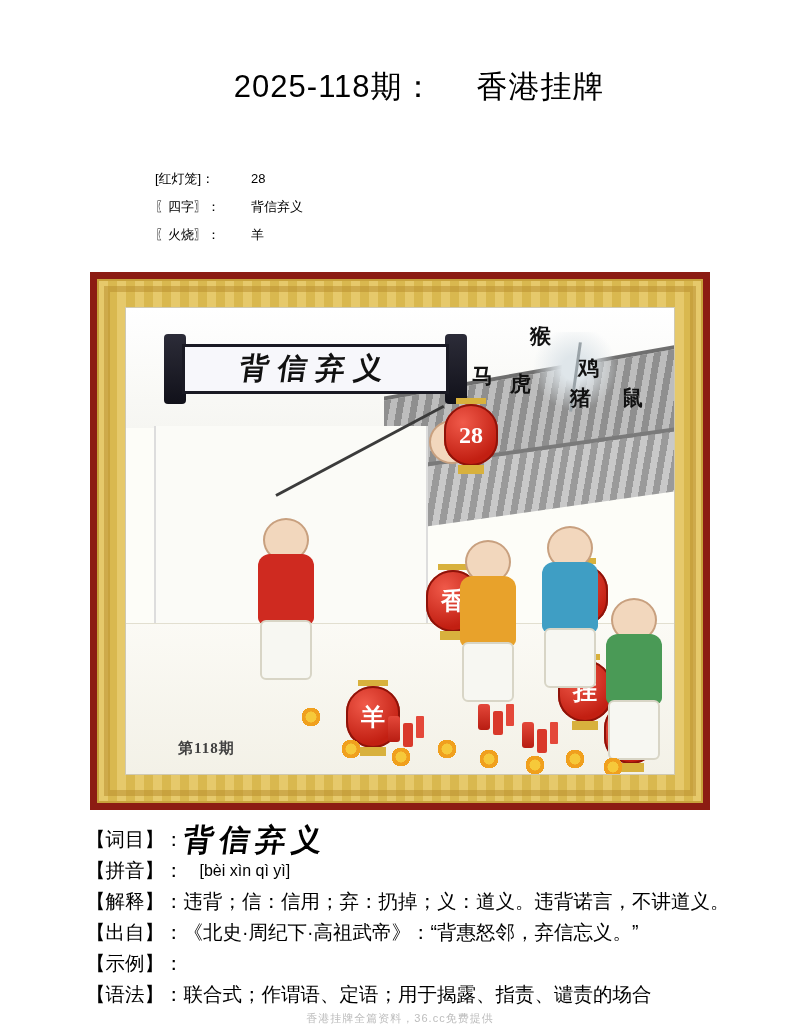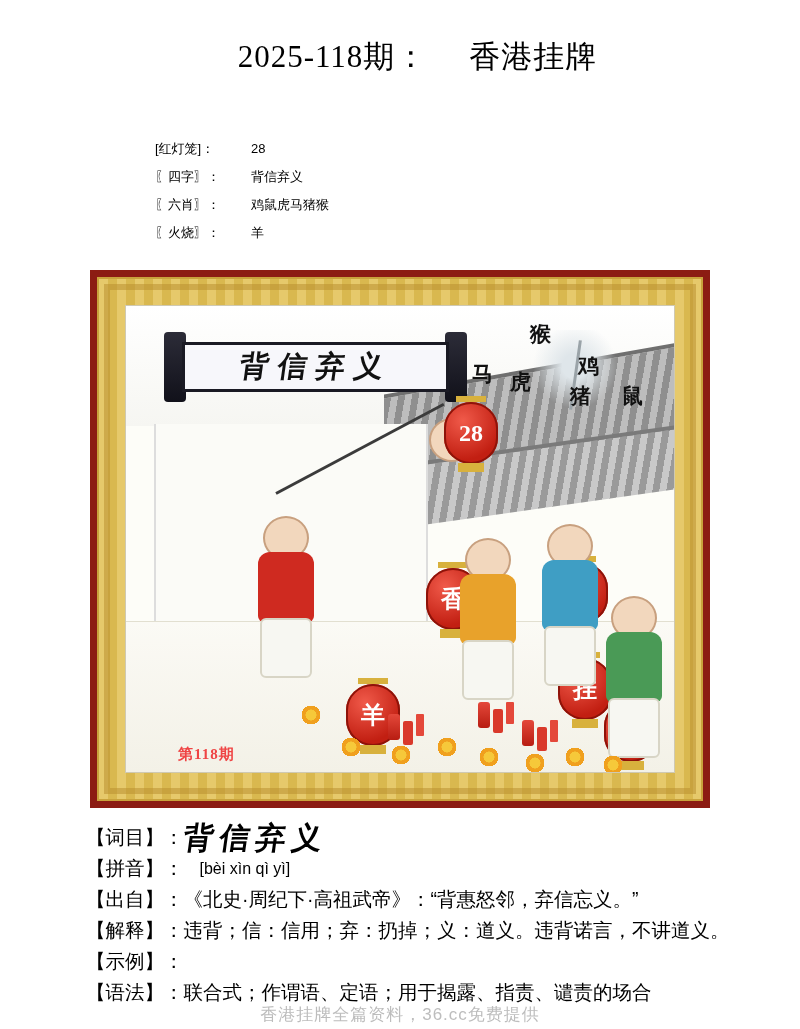--- a/index.html
+++ b/index.html
@@ -18,21 +18,22 @@
   .page {
     width: 800px;
     height: 1029px;
     position: relative;
   }
   
   .title {
     text-align: center;
     font-size: 31px;
     letter-spacing: 1px;
-    font-family: Liberation Serif, serif;
+    padding-top: 30px;
+    font-family: Liberation Sans, sans-serif;
     color: #000;
     white-space: pre;
   }
   .title .t-gap { display: inline-block; width: 42px; }
 
   
   .info-list {
     margin: 22px 12px 0 0;
     padding: 0 0 0 155px;
     font-size: 13px;
@@ -269,24 +270,24 @@
   }
   .cracker {
     position: absolute;
     width: 12px; height: 26px;
     background: linear-gradient(#e4483a, #b81d12);
     border-radius: 3px;
     box-shadow: 14px 6px 0 -1px #d9392b, 26px -2px 0 -2px #e4483a;
   }
   .pic-caption {
     position: absolute;
-    left: 52px; bottom: 8px;
+    left: 52px; bottom: 16px;
     font-family: "Liberation Serif", serif;
     font-size: 15px;
-    color: #ef4444;
+    color: #404040;
     font-weight: 700;
     letter-spacing: 1px;
   }
   
   .def {
     margin: 14px 0 0 0;
     padding: 0 14px 0 86px;
     font-size: 19.5px;
     line-height: 31px;
     color: #000;
@@ -300,21 +301,21 @@
     font-weight: 700;
     letter-spacing: 6px;
     transform: skewX(-8deg);
     display: inline-block;
   }
   .def-row.pinyin .def-val { padding-left: 16px; font-size: 16px; }
   .watermark {
     position: absolute;
     left: 0; right: 0; bottom: 3px;
     text-align: center;
-    font-size: 17px;
+    font-size: 11px;
     color: #bdbdbd;
     letter-spacing: 1px;
   }
 </style>
 </head>
 <body>
 
 <div class="page">
 
   <div class="title">
@@ -322,24 +323,20 @@
   </div>
 
   <div class="info-list">
     <div class="info-row">
       <span class="info-key">[红灯笼]：</span>
       <span class="info-val">28</span>
     </div>
     <div class="info-row">
       <span class="info-key">〖四字〗：</span>
       <span class="info-val">背信弃义</span>
-    </div>
-    <div class="info-row">
-      <span class="info-key">〖六肖〗：</span>
-      <span class="info-val">鸡鼠虎马猪猴</span>
     </div>
     <div class="info-row">
       <span class="info-key">〖火烧〗：</span>
       <span class="info-val">羊</span>
     </div>
   </div>
 
   <div class="pic-wrap">
     <div class="frame-outer"></div>
     <div class="frame-gold"></div>
@@ -434,26 +431,26 @@
   <div class="def">
     <div class="def-row headword">
       <span class="def-key">【词目】：</span>
       <span class="def-val">背信弃义</span>
     </div>
     <div class="def-row pinyin">
       <span class="def-key">【拼音】：</span>
       <span class="def-val">[bèi xìn qì yì]</span>
     </div>
     <div class="def-row">
+      <span class="def-key">【解释】：</span>
+      <span class="def-val">违背；信：信用；弃：扔掉；义：道义。违背诺言，不讲道义。</span>
+    </div>
+    <div class="def-row">
       <span class="def-key">【出自】：</span>
       <span class="def-val">《北史·周纪下·高祖武帝》：“背惠怒邻，弃信忘义。”</span>
-    </div>
-    <div class="def-row">
-      <span class="def-key">【解释】：</span>
-      <span class="def-val">违背；信：信用；弃：扔掉；义：道义。违背诺言，不讲道义。</span>
     </div>
     <div class="def-row">
       <span class="def-key">【示例】：</span>
     </div>
     <div class="def-row">
       <span class="def-key">【语法】：</span>
       <span class="def-val">联合式；作谓语、定语；用于揭露、指责、谴责的场合</span>
     </div>
   </div>
 

